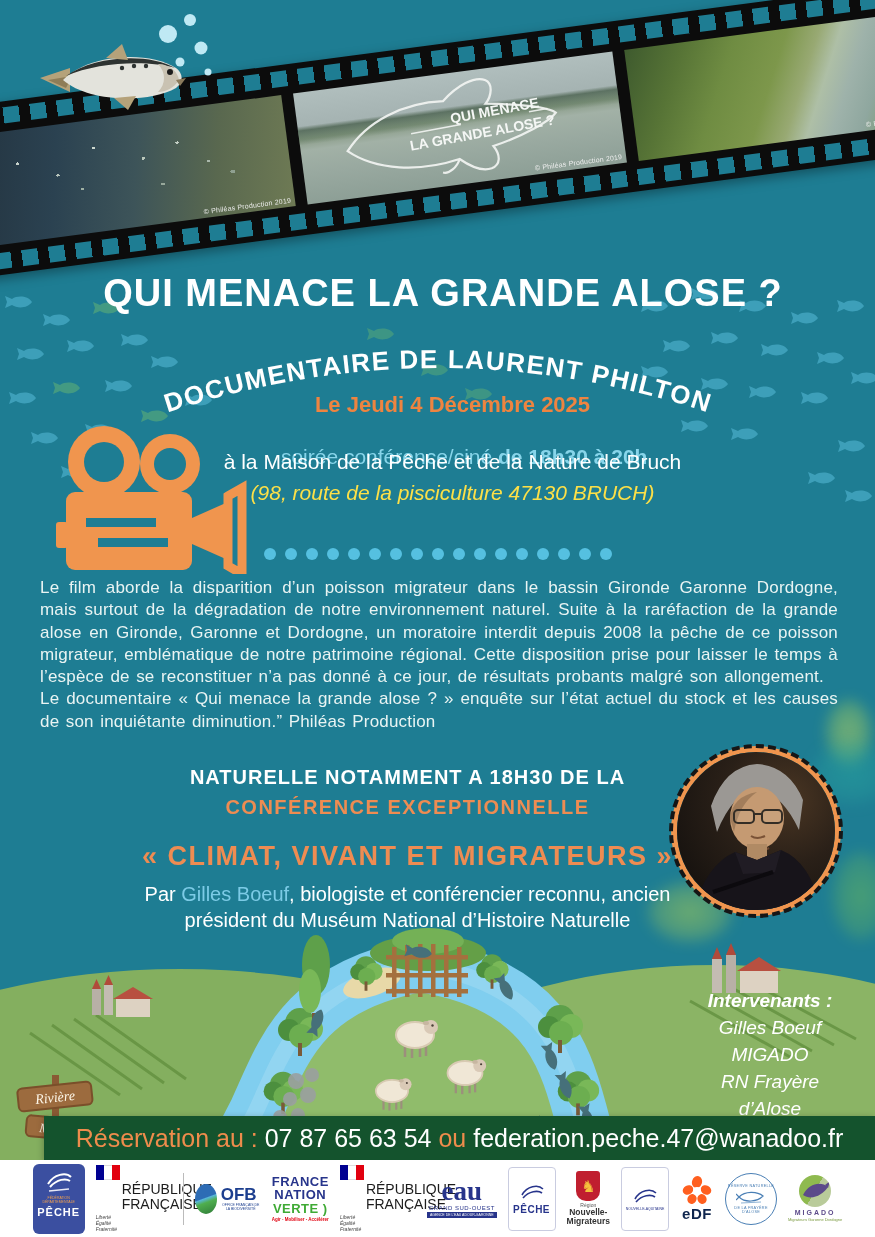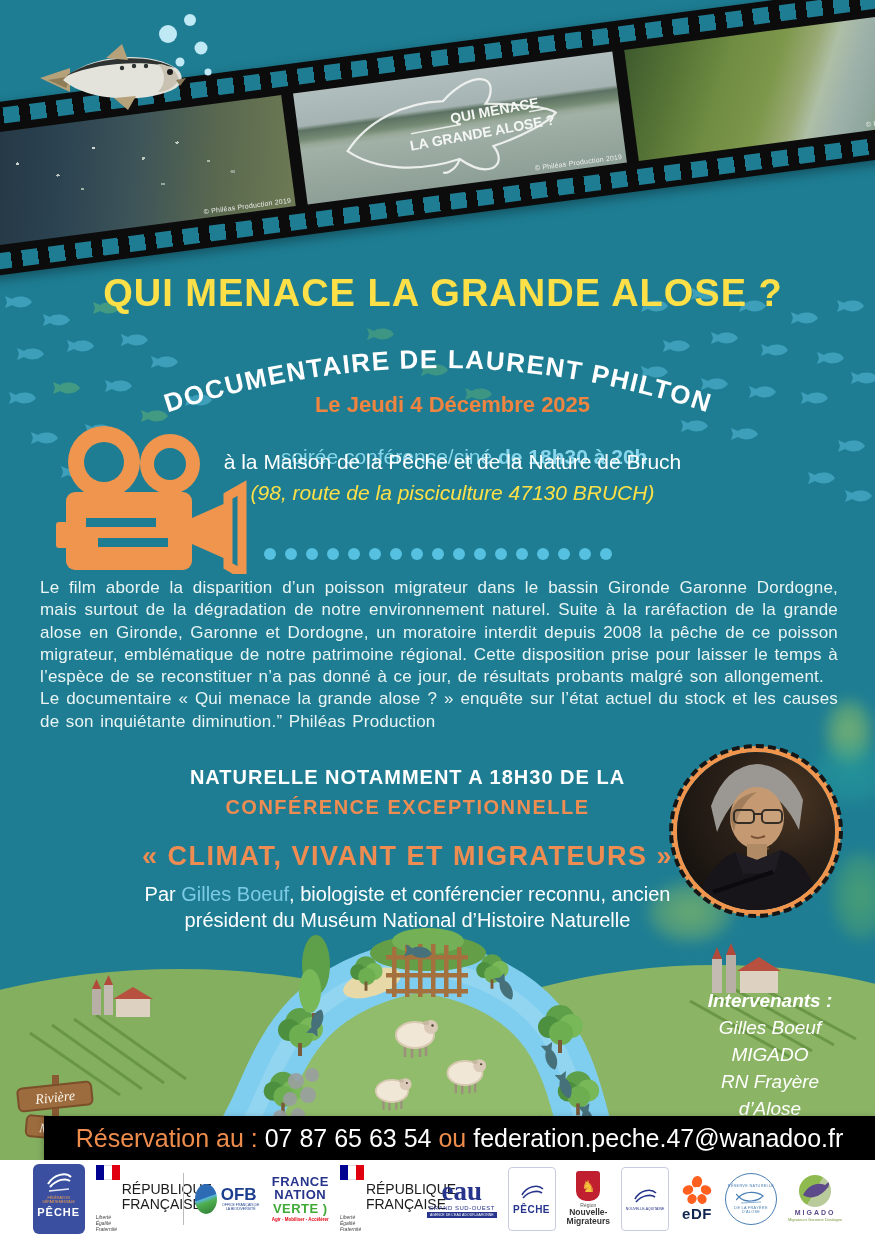--- a/index.html
+++ b/index.html
@@ -35,21 +35,21 @@
   .fishlogo-svg{position:absolute;left:2%;top:4%;width:96%;height:92%;}
 
   
   .hero-fish{position:absolute;left:18px;top:6px;z-index:4;}
 
   
   .school{position:absolute;z-index:1;}
 
   
   .title{position:absolute;top:272px;left:11px;right:0;text-align:center;font-size:38px;font-weight:bold;
-         letter-spacing:1px;color:#fde047;z-index:4;}
+         letter-spacing:1px;color:#ffffff;z-index:4;}
   .arc-wrap{position:absolute;left:128px;top:318px;z-index:2;}
 
   
   .hero{position:absolute;left:30px;width:845px;text-align:center;z-index:2;}
   .h-date{top:392px;font-size:22px;font-weight:bold;color:#ee8440;}
   .h-evt{top:421px;font-size:21px;color:#87d5ea;}
   .h-evt b{font-weight:bold;}
   .h-venue{top:450px;font-size:21px;color:#ffffff;}
   .h-addr{top:481px;font-size:21px;font-style:italic;color:#fde047;}
   .h-after{top:513px;font-size:21px;color:#ffffff;}
@@ -75,21 +75,21 @@
   .photo::after{content:"";position:absolute;inset:-8px;border:4px dashed #161616;border-radius:50%;pointer-events:none;}
   .blob{position:absolute;border-radius:50%;filter:blur(7px);z-index:1;}
 
   
   .scene{position:absolute;left:0;top:925px;z-index:2;}
   .interv{position:absolute;left:688px;top:988px;width:164px;text-align:center;color:#ffffff;
           font-style:italic;font-size:19px;line-height:1.42;z-index:4;}
   .interv .hd{font-weight:bold;}
 
   
-  .resa{position:absolute;left:44px;top:1116px;width:831px;height:45px;background:#000000;z-index:5;
+  .resa{position:absolute;left:44px;top:1116px;width:831px;height:45px;background:#14532d;z-index:5;
         display:flex;align-items:center;justify-content:center;font-size:25px;color:#ffffff;
         box-shadow:0 2px 7px rgba(0,0,0,.3);white-space:pre;}
   .resa .or{color:#ee8c4c;}
 
   
   .footer{position:absolute;left:0;bottom:0;width:875px;height:77px;background:#ffffff;z-index:6;
           display:flex;align-items:center;justify-content:center;gap:11px;}
   .logo{display:flex;flex-direction:column;align-items:center;justify-content:center;text-align:center;flex:0 0 auto;}
   .lg-fede{width:52px;height:70px;background:#3b4fa0;border-radius:6px;color:#fff;justify-content:flex-start;padding-top:4px;box-sizing:border-box;}
   .lg-fede .org{font-size:3.5px;color:#f0a050;margin-top:2px;}

